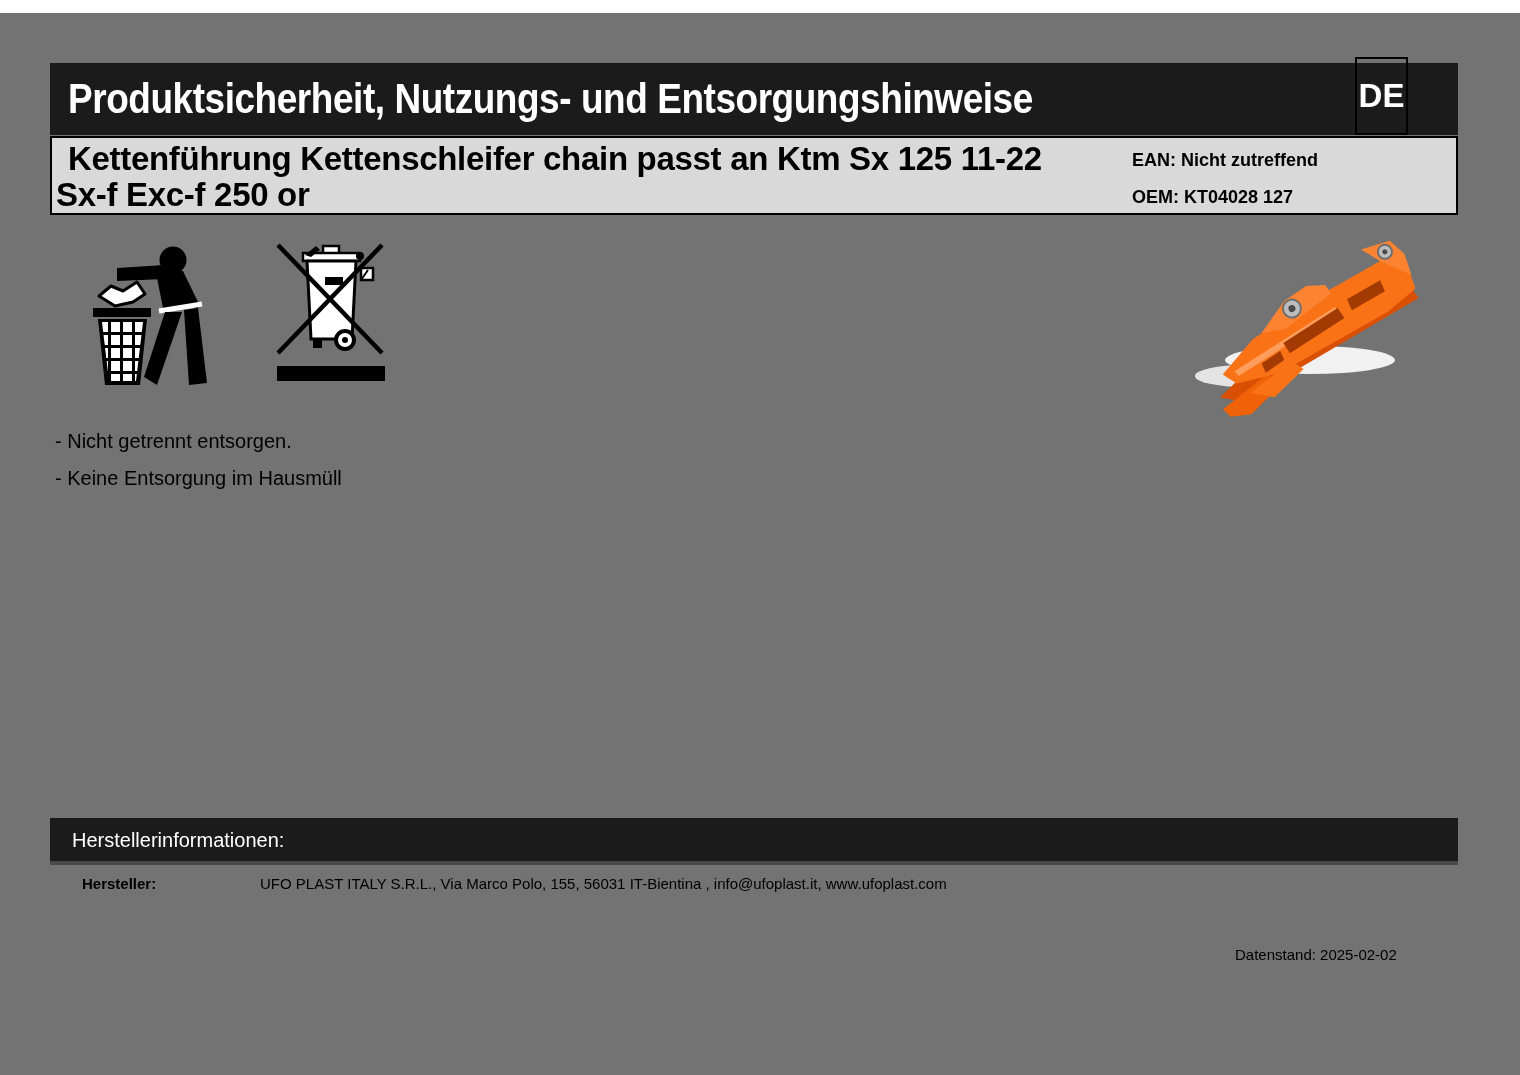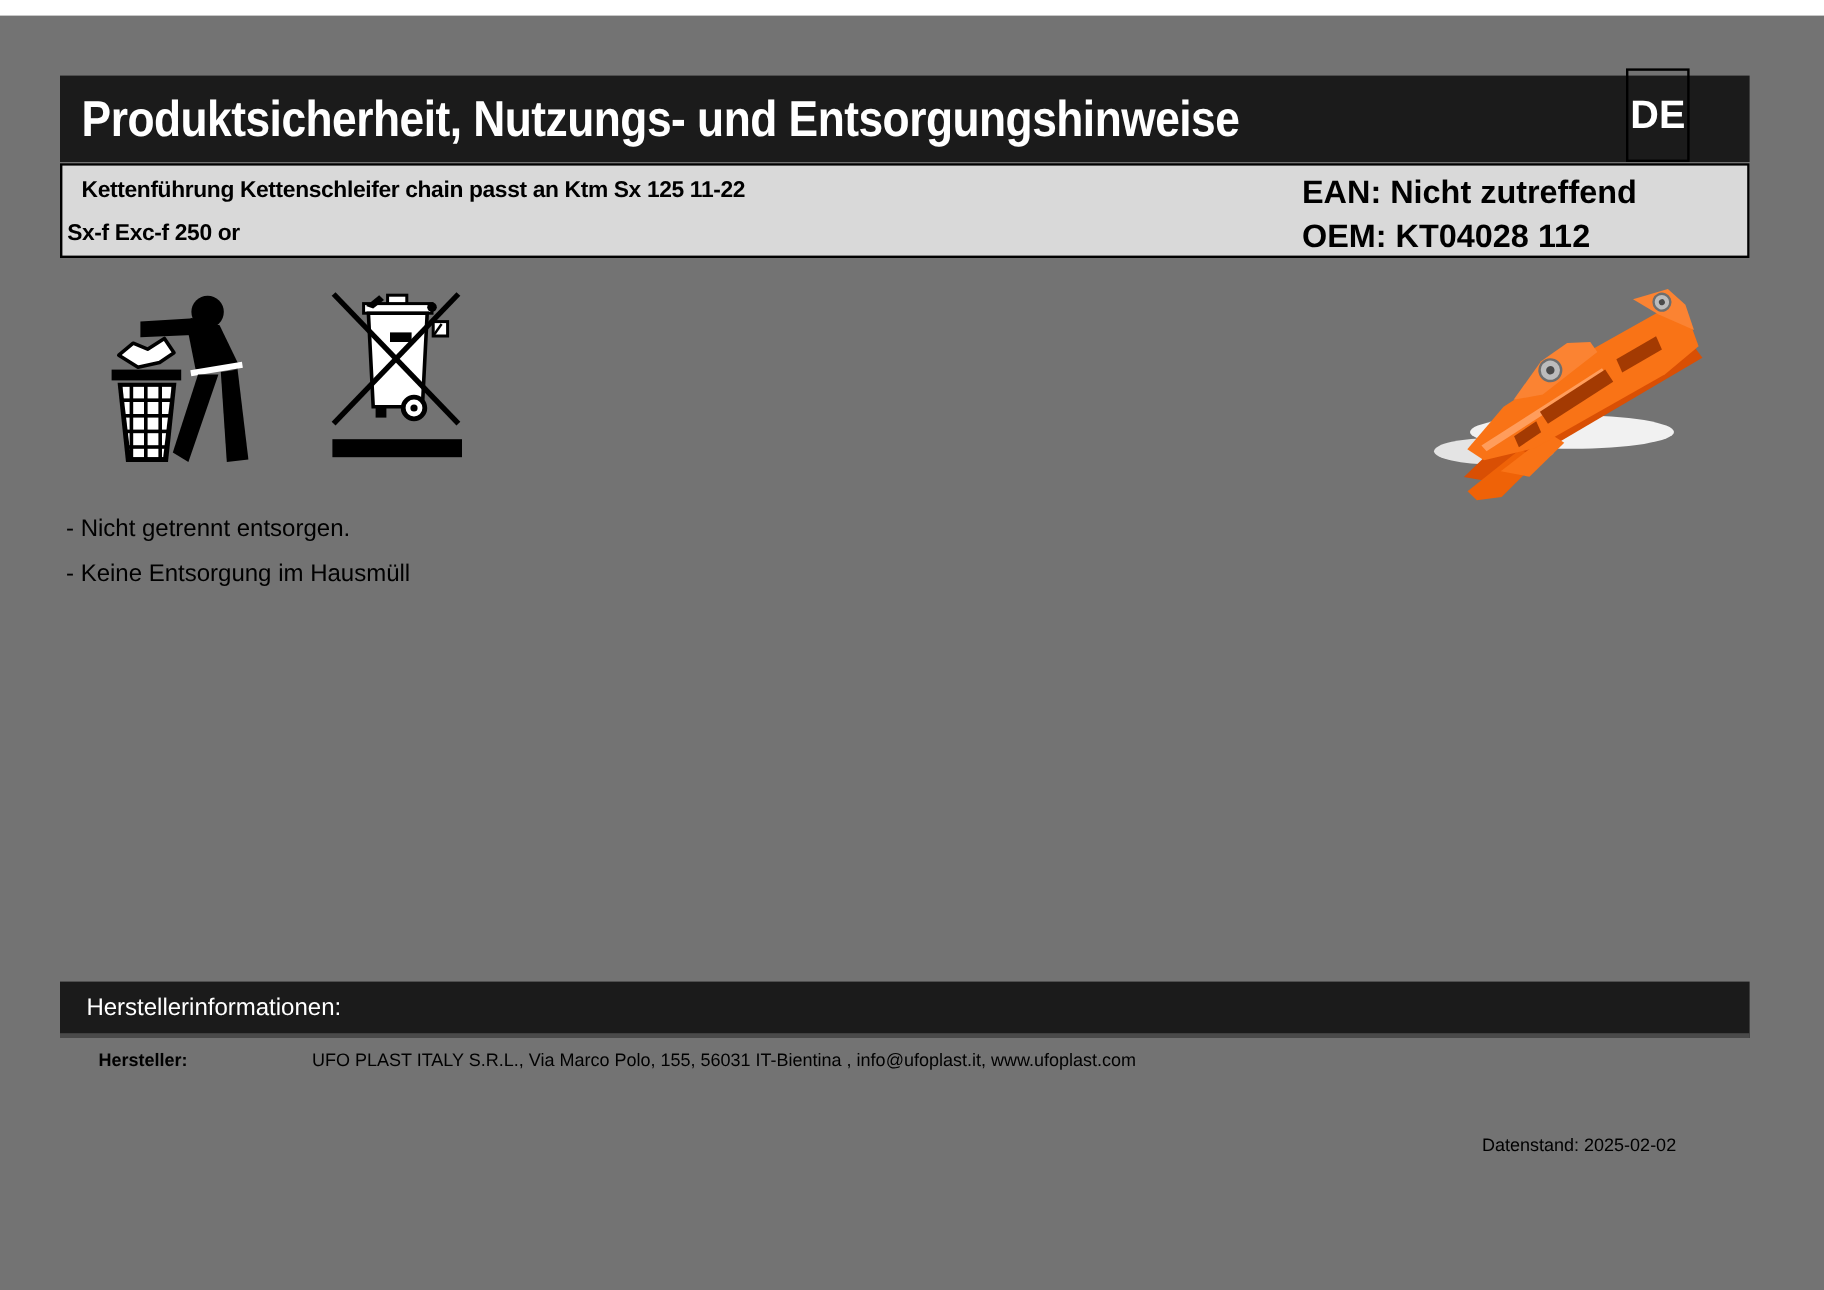--- a/index.html
+++ b/index.html
@@ -23,26 +23,26 @@
     font-size:33px; font-weight:bold; color:#fff;
   }
 
   
   .subheader {
     position:absolute; left:50px; top:123px; width:1408px; height:79px;
     background:#d9d9d9; border:2px solid #000;
   }
   .product-name {
     position:absolute; left:4px; top:3px;
-    font-size:19px; font-weight:bold; line-height:36px; letter-spacing:-0.3px; white-space:nowrap;
+    font-size:33px; font-weight:bold; line-height:36px; letter-spacing:-0.3px; white-space:nowrap;
   }
   .product-name .line1 { padding-left:12px; }
   .codes {
-    position:absolute; left:1033px; top:4px;
-    font-size:27px; font-weight:bold; line-height:37px; white-space:nowrap;
+    position:absolute; left:1080px; top:4px;
+    font-size:18px; font-weight:bold; line-height:37px; white-space:nowrap;
   }
 
   
   .icon-abs { position:absolute; }
   svg { overflow:visible; display:block; }
 
   
   .notes {
     position:absolute; left:55px; top:410px;
     font-size:20px; line-height:37px; white-space:nowrap;
@@ -70,21 +70,21 @@
     </div>
   </header>
 
   <div class="subheader">
     <div class="product-name">
       <div class="line1">Kettenführung Kettenschleifer chain passt an Ktm Sx 125 11-22</div>
       <div class="line2">Sx-f Exc-f 250 or</div>
     </div>
     <div class="codes">
       <div>EAN: Nicht zutreffend</div>
-      <div>OEM: KT04028 112</div>
+      <div>OEM: KT04028 127</div>
     </div>
   </div>
 
   <div class="icon-abs" style="left:85px; top:225px;">
     <svg width="125" height="155" viewBox="0 0 125 155" aria-hidden="true">
       <defs>
         <clipPath id="basketClip">
             <polygon points="17,84 58,84 51,143 24,143"></polygon>
           </clipPath>
       </defs>

